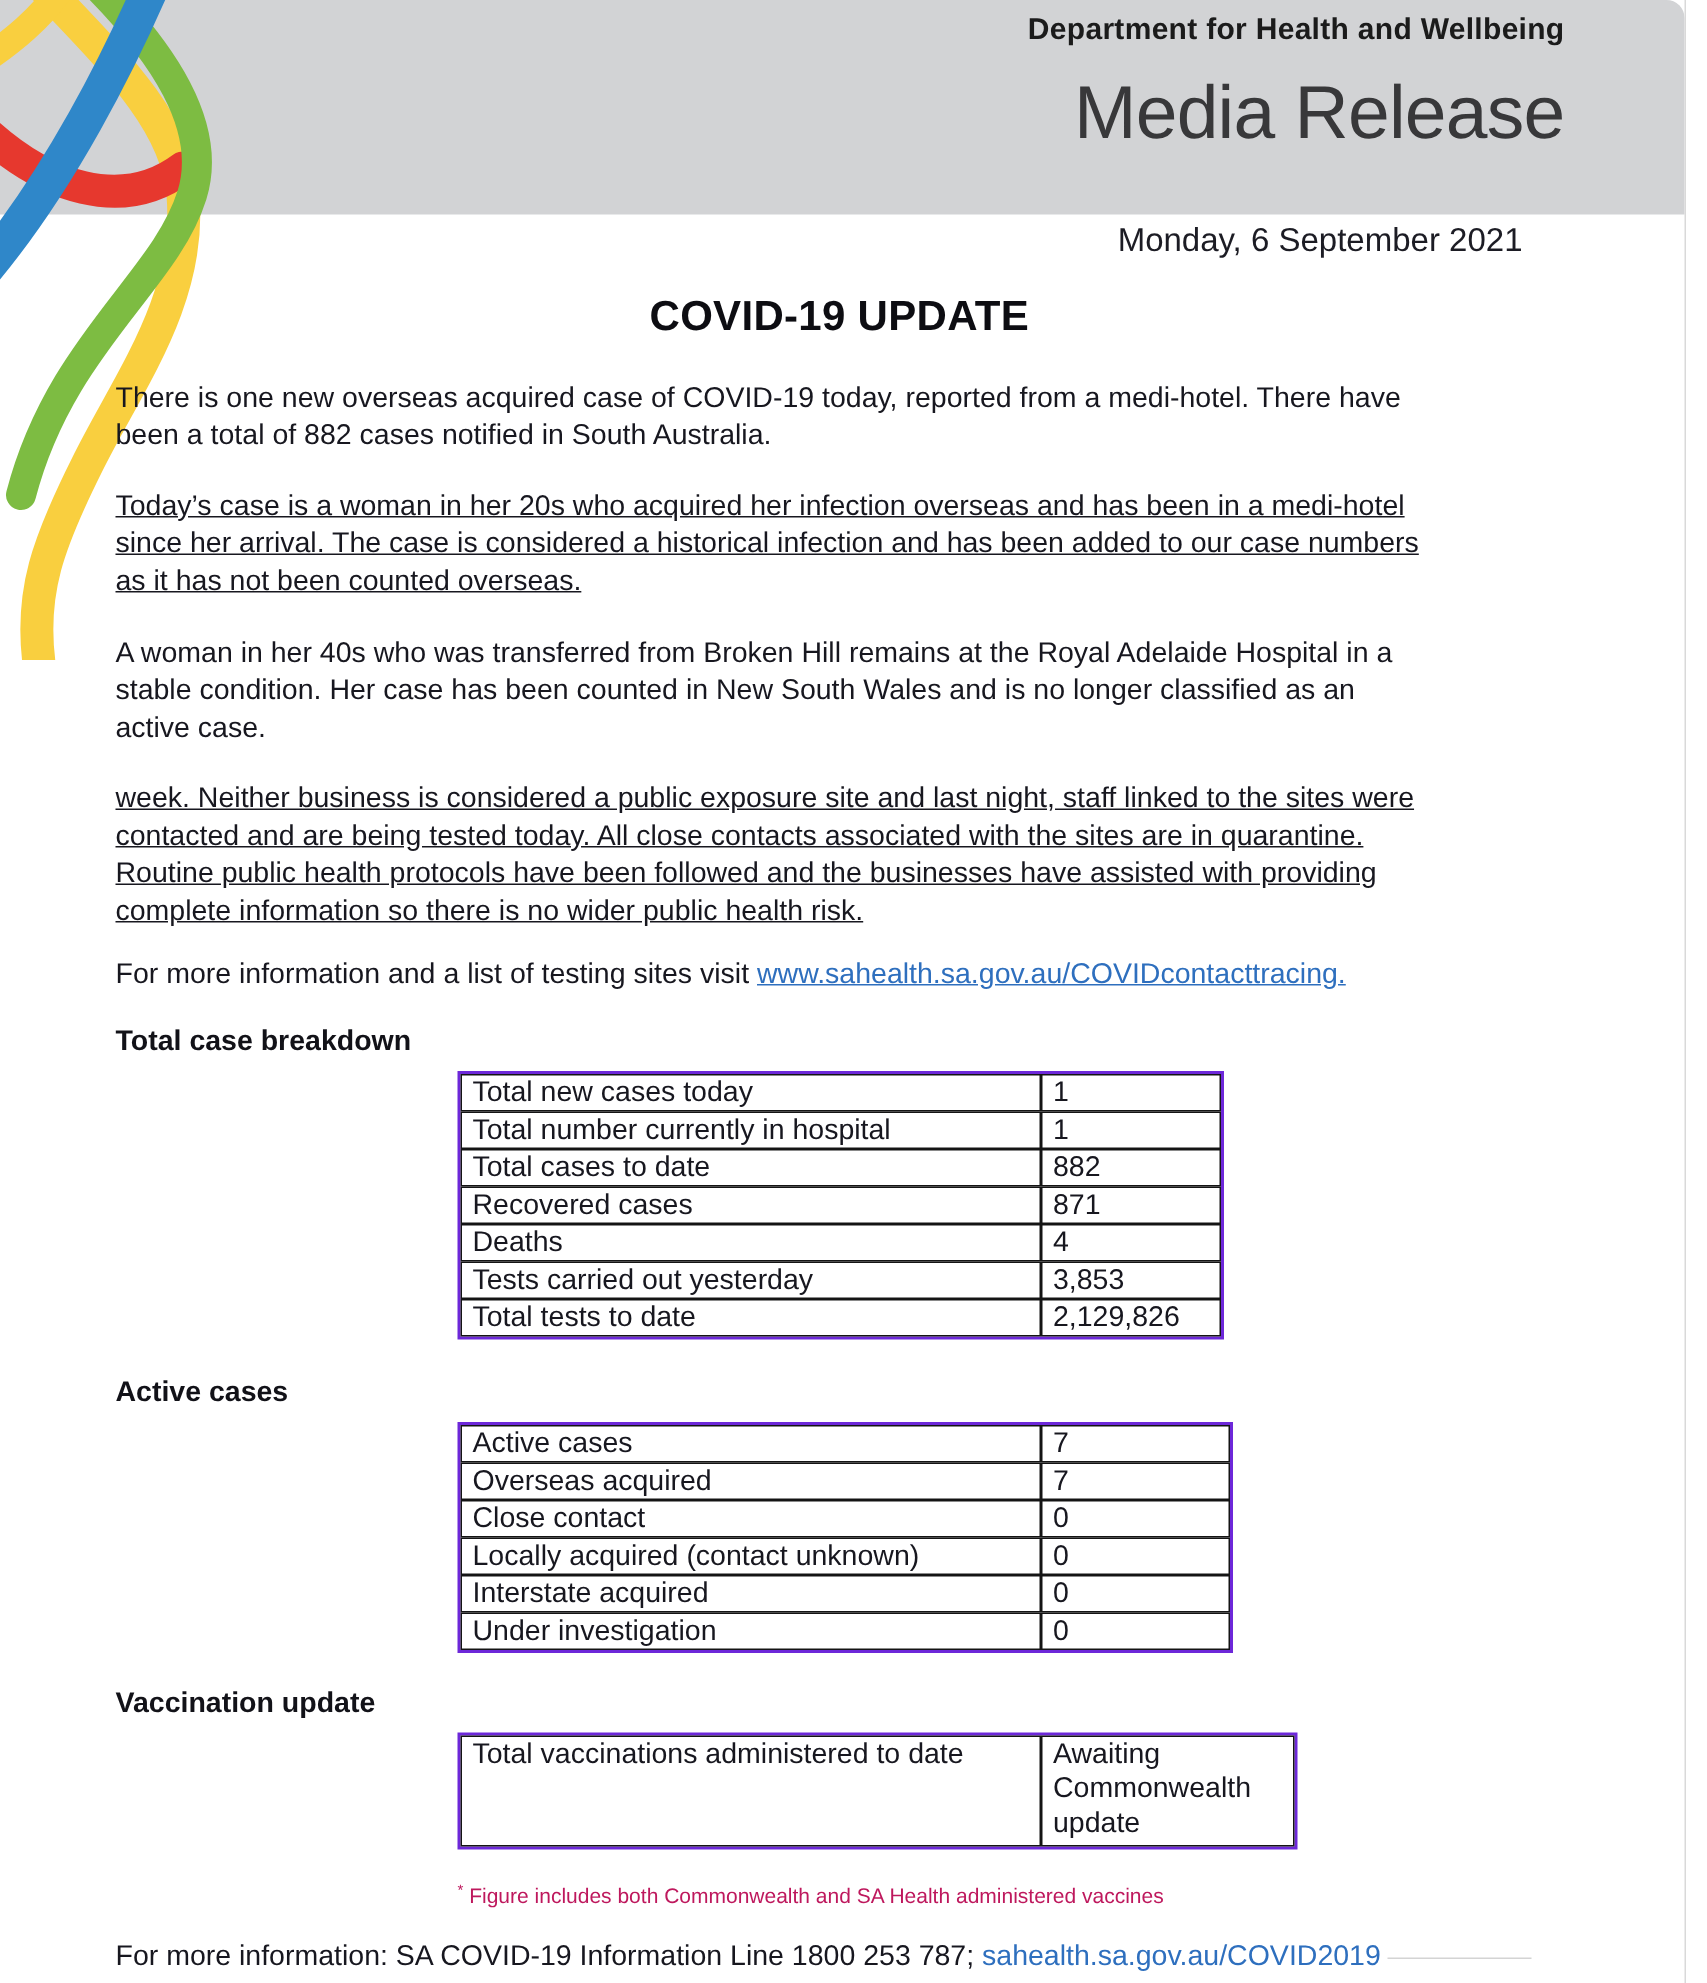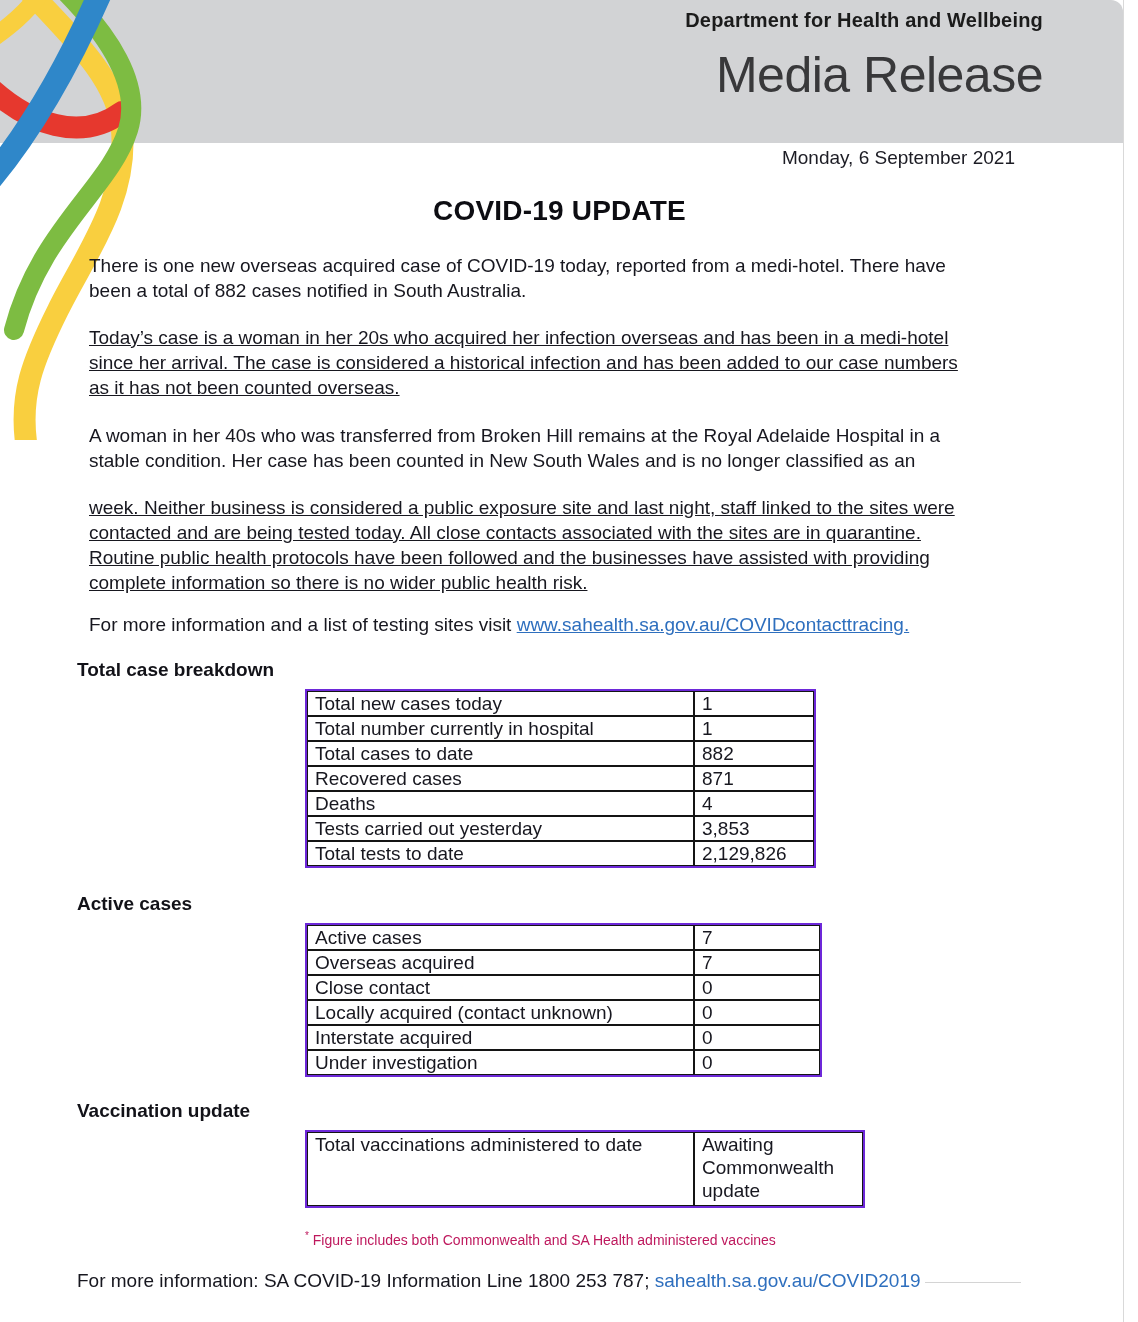--- a/index.html
+++ b/index.html
@@ -30,31 +30,31 @@
   }
   .dept {
     font-size:20px; font-weight:bold; color:#1b1b1b; letter-spacing:0.2px;
   }
   .media-release {
     margin-top:14px;
     font-size:50px; font-weight:400; color:#38383a; letter-spacing:-0.5px;
   }
   .release-date {
     position:absolute; top:147px; right:123px;
-    font-size:19px; color:#1c1c24;
+    font-size:22px; color:#1c1c24;
   }
   .content {
     position:absolute; left:77px; top:196px; width:965px;
     font-size:19px; line-height:25px;
   }
   .doc-title {
     text-align:center; font-weight:bold; font-size:28px; line-height:30px;
     letter-spacing:0.2px; color:#0d0d12;
   }
-  .para { margin:12px; }
+  .para { margin:0; }
   .para .ln { height:25px; white-space:nowrap; }
   .mt-p1 { margin-top:27px; }
   .mt-p  { margin-top:22px;text-decoration:underline; }
   .mt-p3 { margin-top:23px; }
   .mt-link { margin-top:17px; }
   a.doc-link { color:#2e6fbe; text-decoration:underline; cursor:pointer; }
   a.doc-link-plain { color:#2e6fbe; text-decoration:none; cursor:pointer; }
   .section-heading {
     margin-top:20px; font-weight:bold; font-size:19px; line-height:25px; color:#121218;
   }
@@ -121,20 +121,21 @@
 
     <div class="para mt-p">
       <div class="ln">Today’s case is a woman in her 20s who acquired her infection overseas and has been in a medi-hotel</div>
       <div class="ln">since her arrival. The case is considered a historical infection and has been added to our case numbers</div>
       <div class="ln">as it has not been counted overseas.</div>
     </div>
 
     <div class="para mt-p3">
       <div class="ln">A woman in her 40s who was transferred from Broken Hill remains at the Royal Adelaide Hospital in a</div>
       <div class="ln">stable condition. Her case has been counted in New South Wales and is no longer classified as an</div>
+      <div class="ln">active case.</div>
     </div>
 
     <div class="para mt-p">
       <div class="ln">week. Neither business is considered a public exposure site and last night, staff linked to the sites were</div>
       <div class="ln">contacted and are being tested today. All close contacts associated with the sites are in quarantine.</div>
       <div class="ln">Routine public health protocols have been followed and the businesses have assisted with providing</div>
       <div class="ln">complete information so there is no wider public health risk.</div>
     </div>
 
     <div class="para mt-link">

